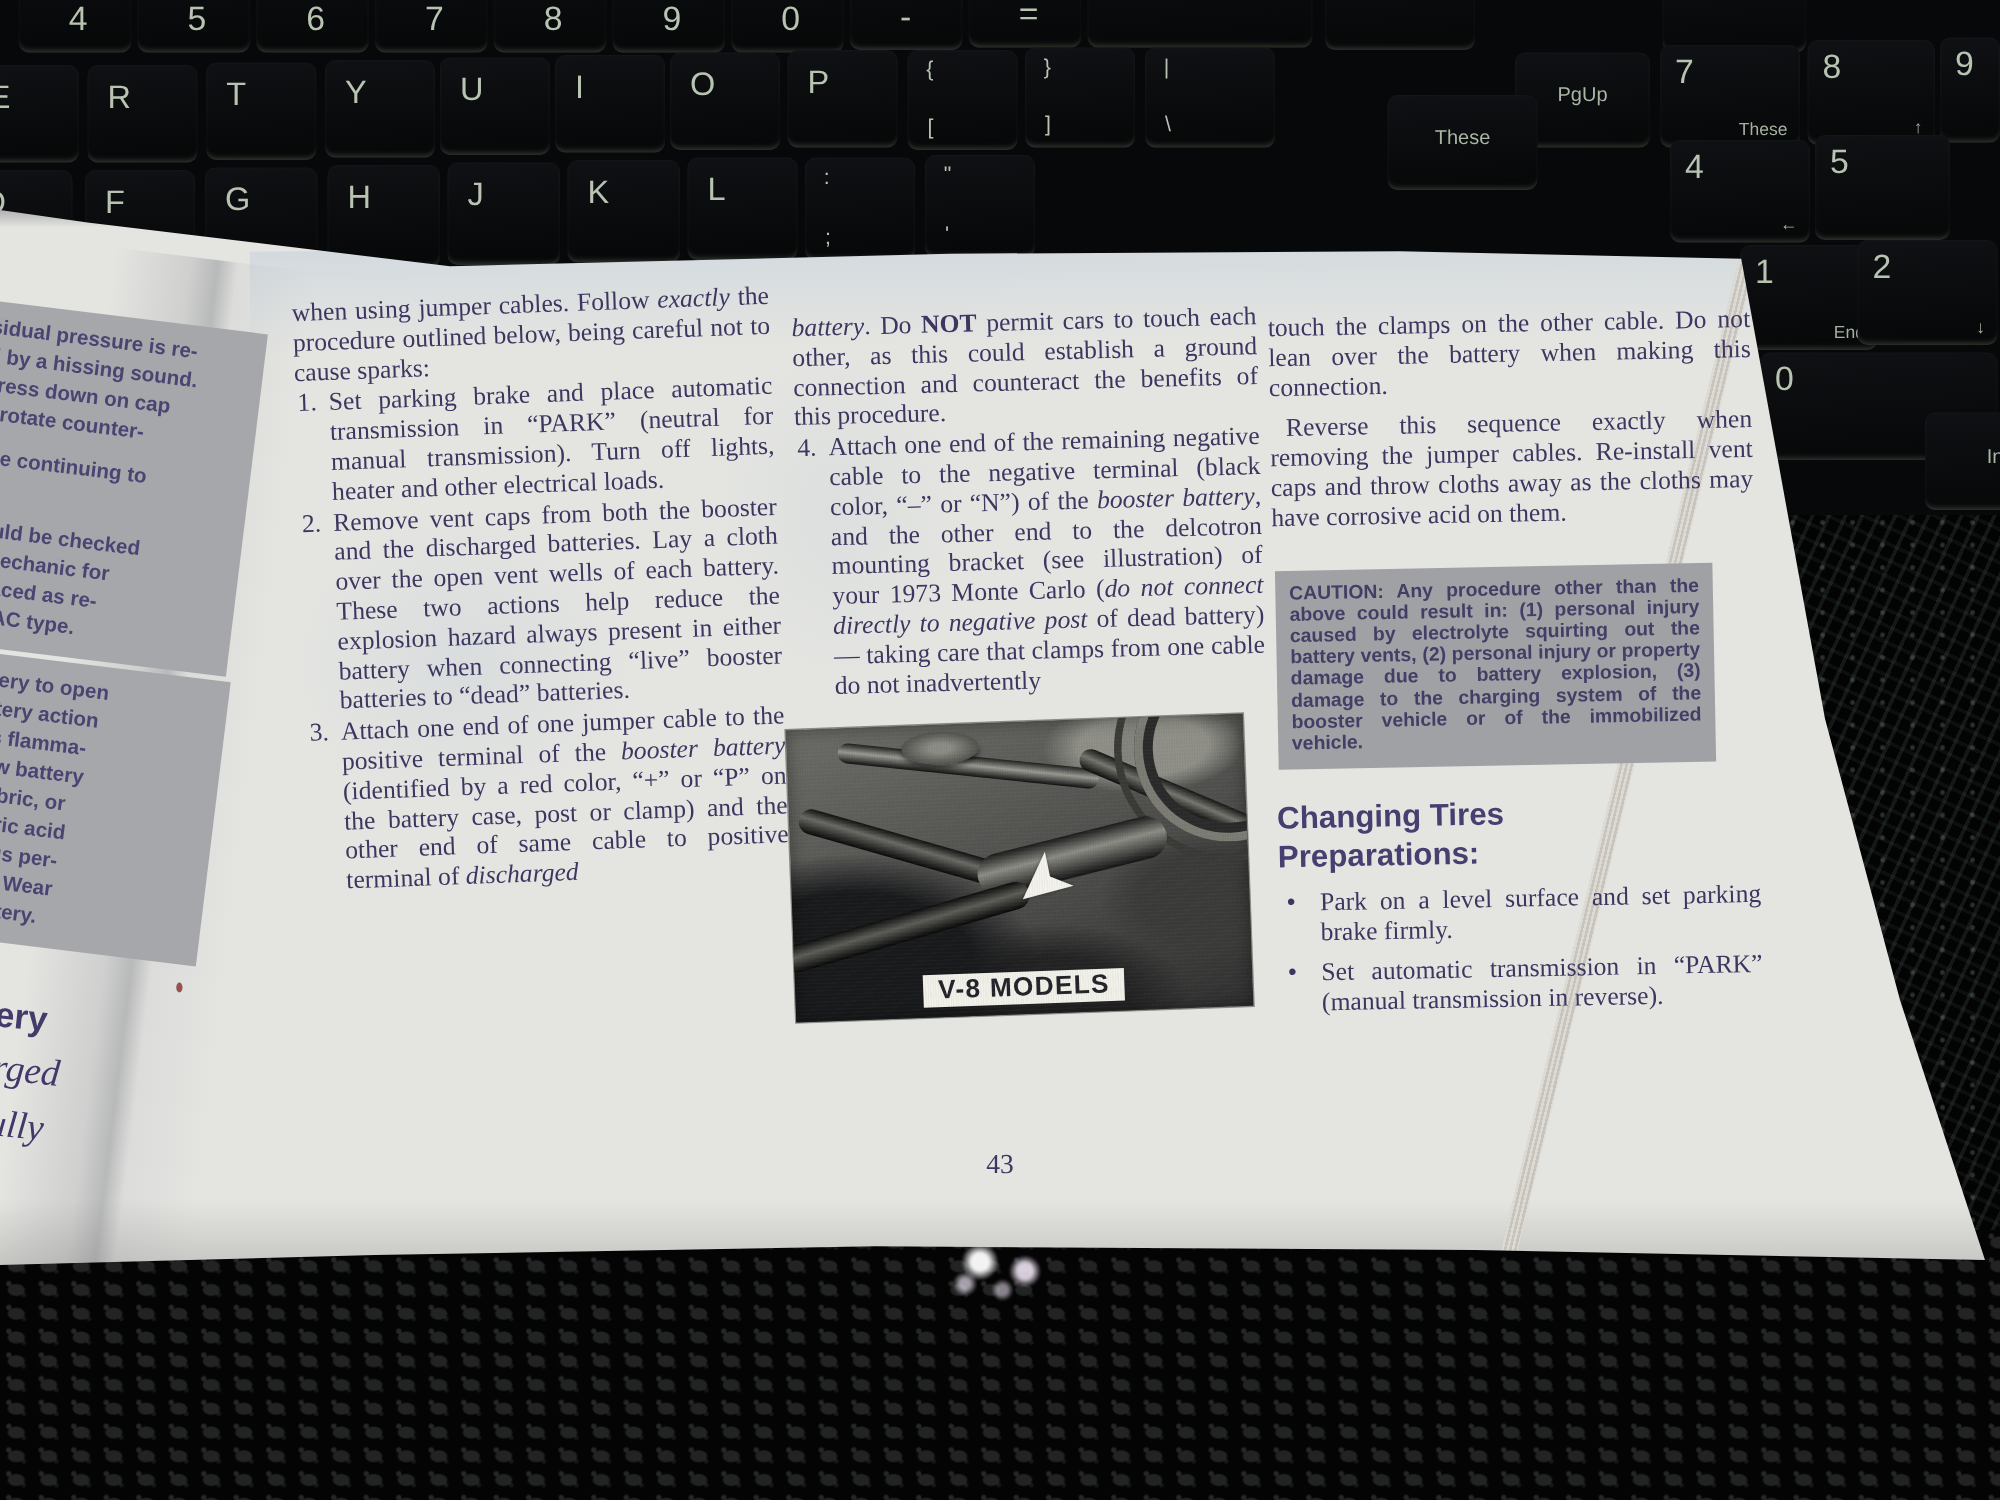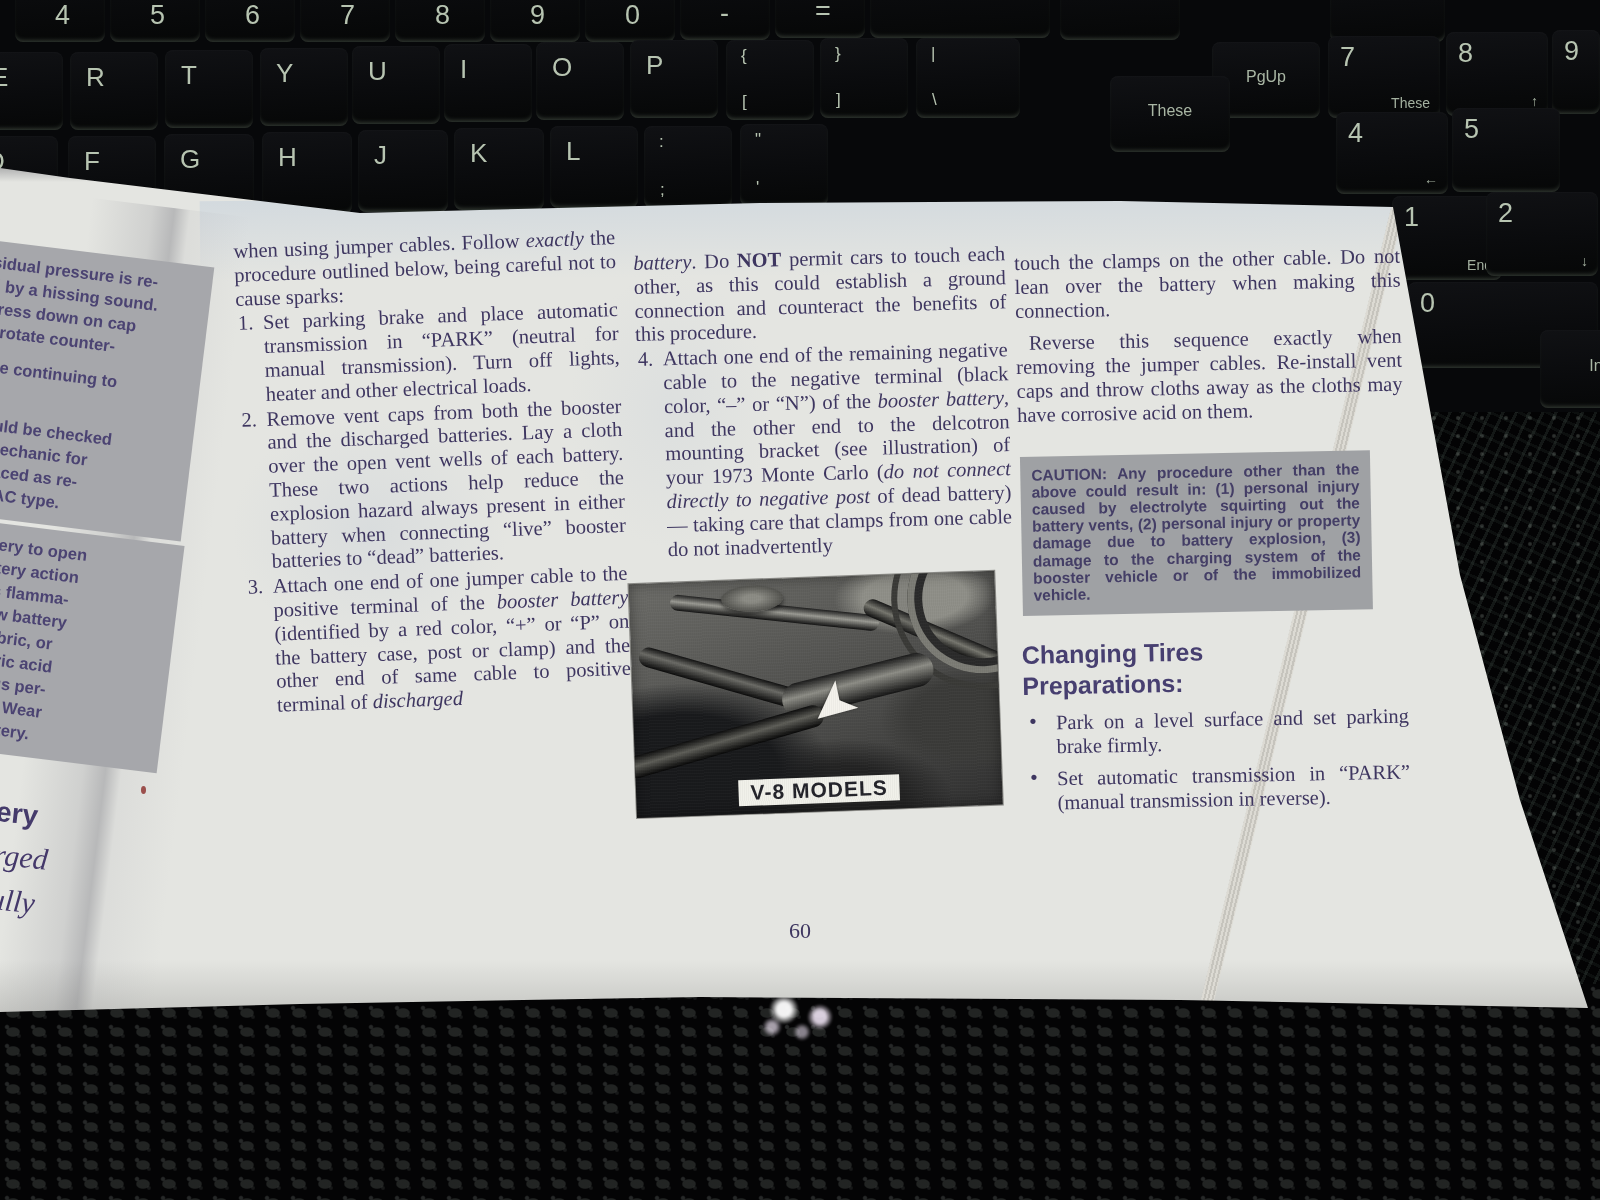--- a/index.html
+++ b/index.html
@@ -345,15 +345,15 @@
       <div class="p2">Reverse this sequence exactly when removing the jumper cables. Re-install vent caps and throw cloths away as the cloths may have corrosive acid on them.</div>
       <div class="caution"><span>CAUTION:</span><span> Any procedure other than the above could result in: (1) personal injury caused by electrolyte squirting out the battery vents, (2) personal injury or property damage due to battery explosion, (3) damage to the charging system of the booster vehicle or of the immobilized vehicle.</span></div>
       <div class="h1">Changing Tires</div>
       <div class="h2">Preparations:</div>
       <div class="bullets">
           <div class="bullet"><span class="dot">•</span><span>Park on a level surface and set parking brake firmly.</span></div>
           <div class="bullet"><span class="dot">•</span><span>Set automatic transmission in “PARK” (manual transmission in reverse).</span></div>
         </div>
     </div>
 
-    <div class="pageno">60</div>
+    <div class="pageno">43</div>
   </div>
 </div>
 
 </body></html>

